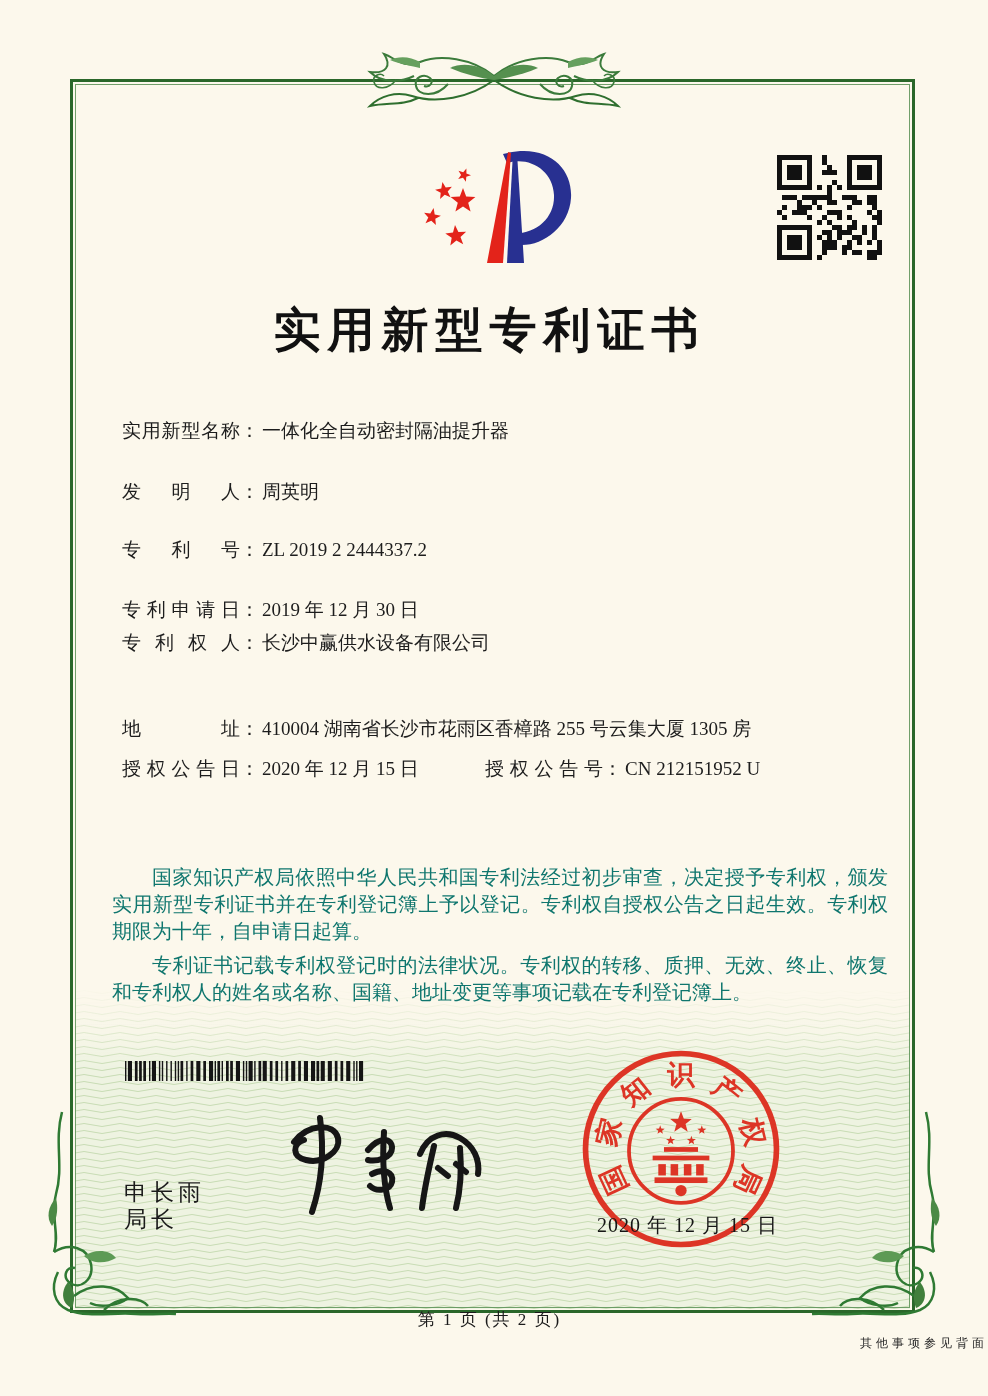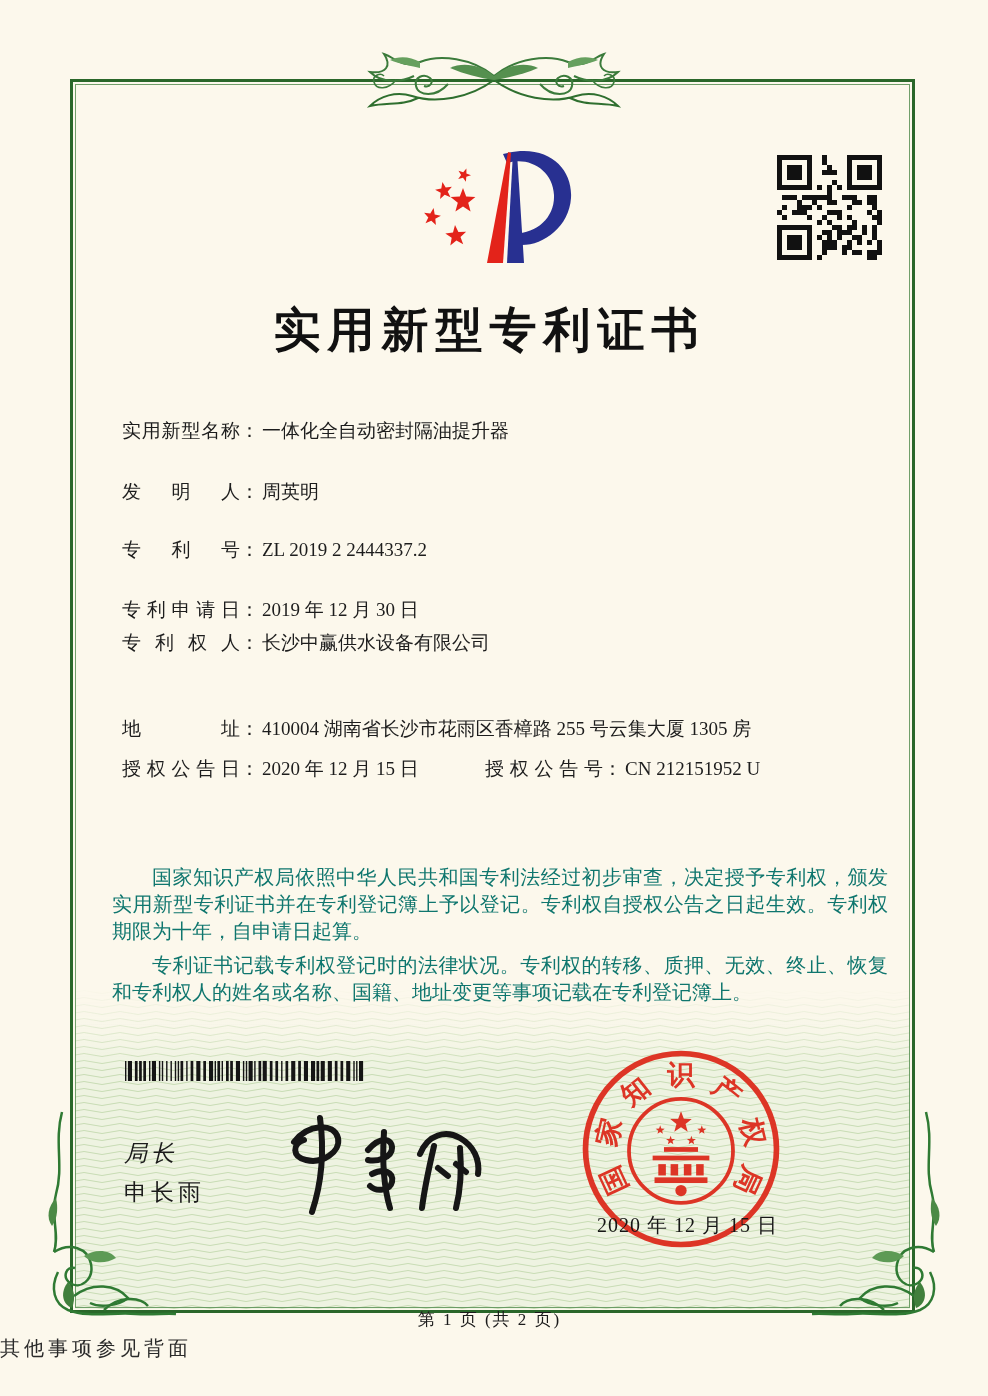--- a/index.html
+++ b/index.html
@@ -48,32 +48,32 @@
   .lab{display:inline-block;width:118px;text-align:justify;text-align-last:justify;vertical-align:top;}
   .col{display:inline-block;margin-right:3px;}
   .pair2{position:absolute;left:363px;top:0;}
   .body-text{
     position:absolute;left:112px;top:816px;width:776px;font-size:20px;
     line-height:27px;text-align:justify;z-index:4;color:#0f766e;margin-top:48px;
   }
   .body-text p{margin:0;text-indent:2em;}
   .body-text p + p{margin-top:7px;}
   .barcode{position:absolute;left:125px;top:1061px;z-index:4;}
-  .signer-title{position:absolute;left:124px;top:1138px;font-size:23px;letter-spacing:4px;z-index:4;font-style:italic;}
+  .signer-title{position:absolute;left:124px;top:1204px;font-size:23px;letter-spacing:4px;z-index:4;}
   .signer-name{position:absolute;left:124px;top:1177px;font-size:23px;letter-spacing:4px;z-index:4;text-align:right;}
   .signature{position:absolute;left:268px;top:1112px;z-index:5;}
   .seal{position:absolute;left:577px;top:1045px;z-index:5;opacity:.94;}
   .seal-date{position:absolute;left:597px;top:1212px;font-size:20px;letter-spacing:1px;color:#161616;z-index:6;}
   .page-footer{
     position:absolute;left:70px;top:1308px;width:839px;text-align:center;
     font-size:17px;letter-spacing:2px;z-index:4;
   }
   .back-note{
-    position:absolute;left:0;top:1335px;width:988px;text-align:left;
-    font-size:20px;letter-spacing:4px;color:#2a2a2a;z-index:4;
+    position:absolute;left:0;top:1335px;width:988px;text-align:right;
+    font-size:12px;letter-spacing:4px;color:#2a2a2a;z-index:4;
   }
 </style>
 </head>
 <body>
 
 <div class="page">
 
   <div class="guilloche">
     <svg id="waves" width="835" height="321">
         <path d="M-18 4 q 9 3 18 0 q 9 -3 18 0 q 9 3 18 0 q 9 -3 18 0 q 9 3 18 0 q 9 -3 18 0 q 9 3 18 0 q 9 -3 18 0 q 9 3 18 0 q 9 -3 18 0 q 9 3 18 0 q 9 -3 18 0 q 9 3 18 0 q 9 -3 18 0 q 9 3 18 0 q 9 -3 18 0 q 9 3 18 0 q 9 -3 18 0 q 9 3 18 0 q 9 -3 18 0 q 9 3 18 0 q 9 -3 18 0 q 9 3 18 0 q 9 -3 18 0 q 9 3 18 0 q 9 -3 18 0 q 9 3 18 0 q 9 -3 18 0 q 9 3 18 0 q 9 -3 18 0 q 9 3 18 0 q 9 -3 18 0 q 9 3 18 0 q 9 -3 18 0 q 9 3 18 0 q 9 -3 18 0 q 9 3 18 0 q 9 -3 18 0 q 9 3 18 0 q 9 -3 18 0 q 9 3 18 0 q 9 -3 18 0 q 9 3 18 0 q 9 -3 18 0 q 9 3 18 0 q 9 -3 18 0 q 9 3 18 0 q 9 -3 18 0 q 9 3 18 0 q 9 -3 18 0" fill="none" stroke="#c3d9af" stroke-width="1" opacity="0.9"></path>

